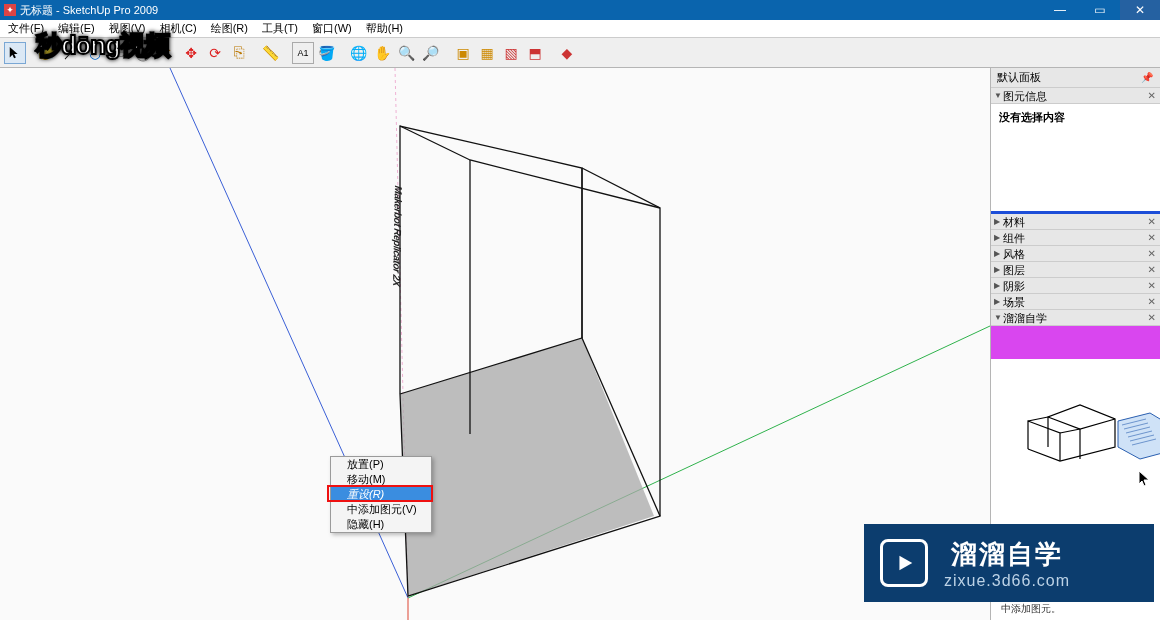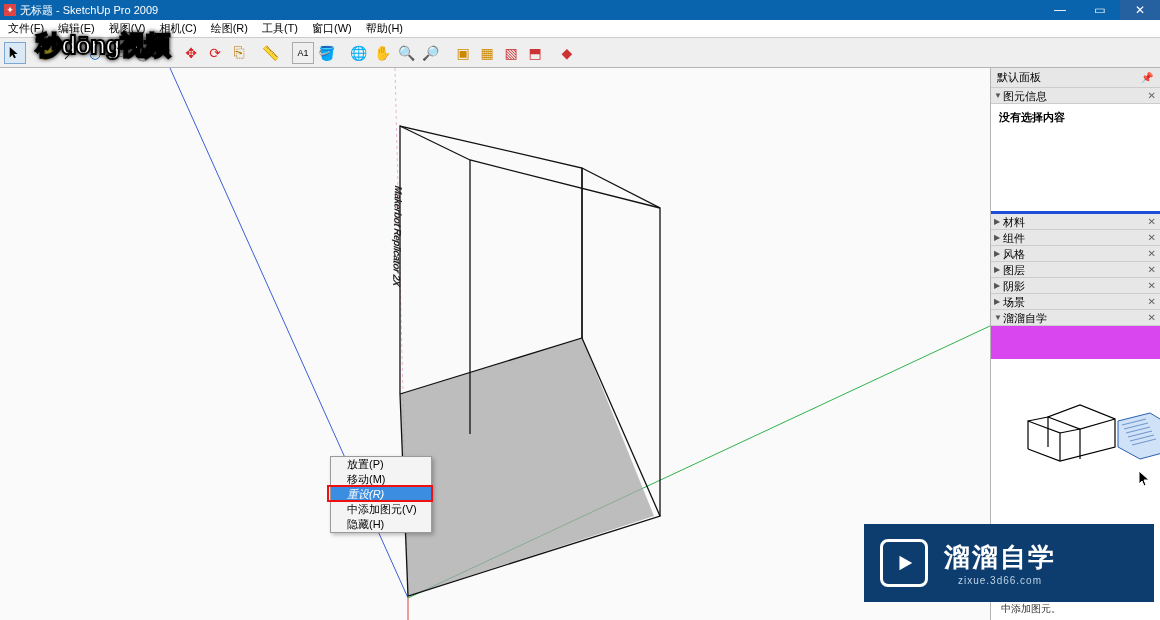--- a/index.html
+++ b/index.html
@@ -82,21 +82,21 @@
     -webkit-text-stroke: 2px #000; letter-spacing:-1px;
   }
   .brand-box {
     position:absolute; right:6px; bottom:18px; width:290px; height:78px; background:#0c3d6e;
     color:#fff; display:flex; align-items:center; padding-left:16px; z-index:85;
   }
   .brand-box .play { width:48px; height:48px; border:3px solid #fff; border-radius:8px; display:flex; align-items:center; justify-content:center; margin-right:16px;}
   .brand-box .play svg { width:22px; height:22px; fill:#fff;}
   .brand-box .txtwrap { display:flex; flex-direction:column;text-align:center; }
   .brand-box .zh { font-size:26px; font-weight:700; letter-spacing:2px;}
-  .brand-box .en { font-size:10px; letter-spacing:1px; color:#bcd2e6;}
+  .brand-box .en { font-size:16px; letter-spacing:1px; color:#bcd2e6;}
   .face-text {
     position:absolute; left:392px; top:118px; font-size:10px; font-weight:700; color:#222;
     transform: rotate(1deg) skewY(18deg); writing-mode: vertical-rl; text-orientation: mixed;
     letter-spacing: -0.5px;
   }
   .mouse-pointer {
     position:absolute; left:1138px; top:470px; z-index:90;
   }
 </style>
 </head>

